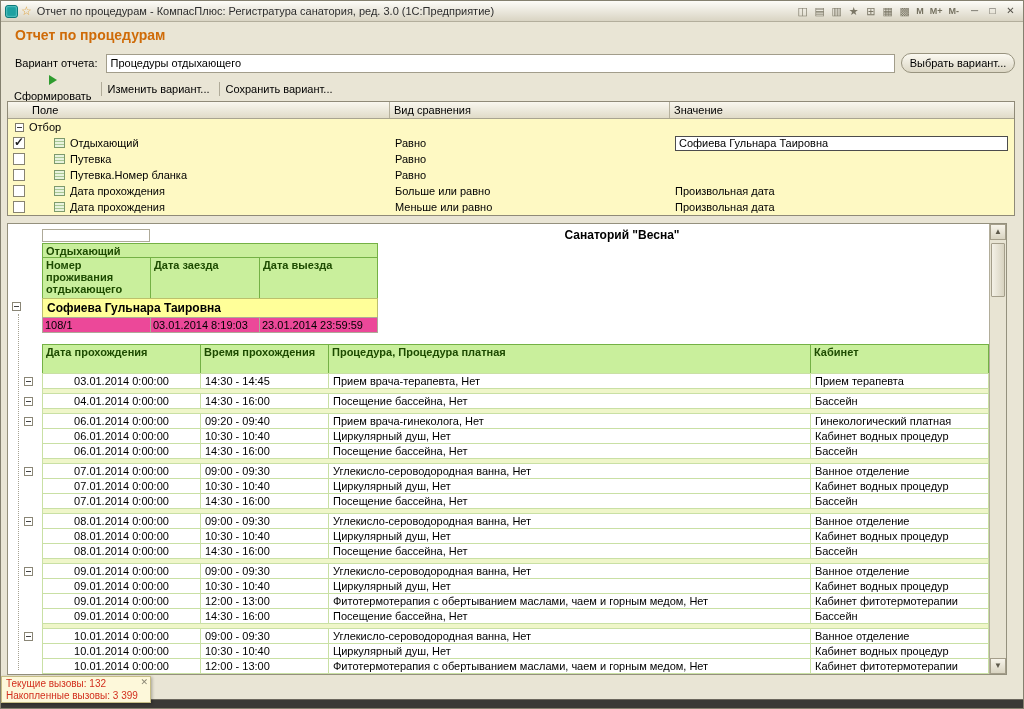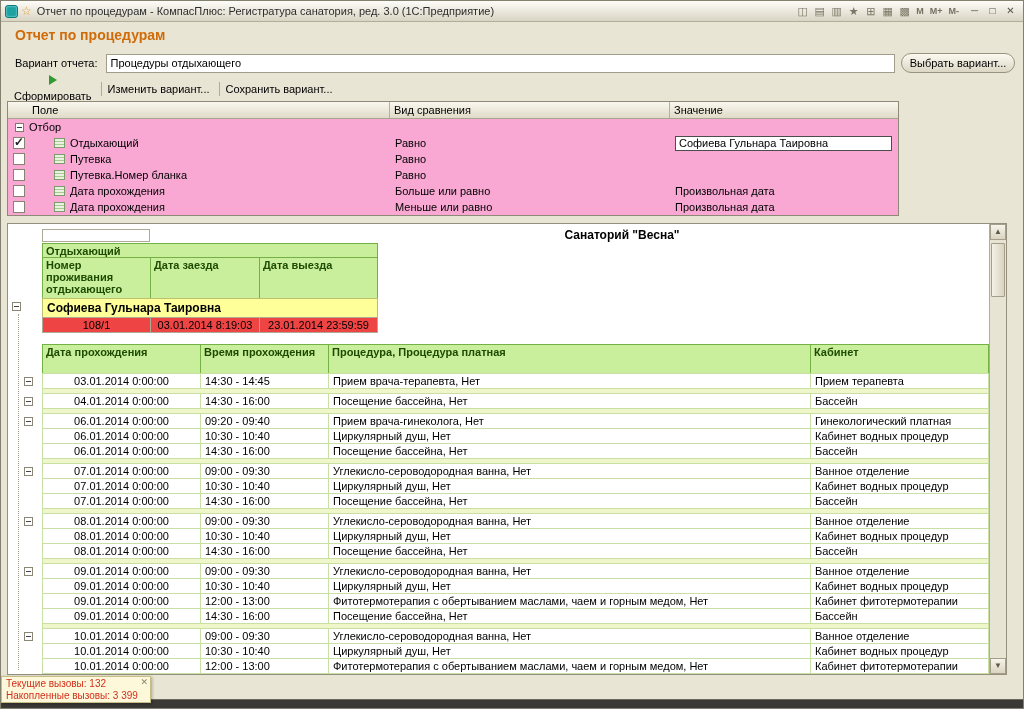--- a/index.html
+++ b/index.html
@@ -33,21 +33,21 @@
   .variant-btn{margin-left:6px;width:114px;height:20px;background:linear-gradient(#fbf9f1,#dcd7c5);
     border:1px solid #98937f;border-radius:10px;font-family:"Liberation Sans",sans-serif;font-size:11px;cursor:default;}
 
   
   .toolbar{position:absolute;top:78px;left:8px;right:8px;height:19px;display:flex;align-items:center;}
   .tool-item{display:flex;align-items:center;gap:5px;padding:2px 8px 2px 5px;cursor:default;flex-direction:column;}
   .tool-sep{width:1px;height:14px;background:#b0ab99;margin:0 1px;}
   .play-icon{width:0;height:0;border-left:8px solid #2f9c2f;border-top:5px solid transparent;border-bottom:5px solid transparent;}
 
   
-  .filter-grid{position:absolute;top:100px;left:6px;width:892px;height:115px;background:#f9a8d4;border:1px solid #8f8a78;}
+  .filter-grid{position:absolute;top:100px;left:6px;width:1008px;height:115px;background:#fef9c3;border:1px solid #8f8a78;}
   .fg-header{display:flex;height:17px;background:linear-gradient(#f9f7ef,#e0dbc8);border-bottom:1px solid #a9a490;}
   .fg-h{padding:2px 4px;border-right:1px solid #b6b19d;overflow:hidden;white-space:nowrap;}
   .fg-h.f{width:382px;padding-left:24px;}
   .fg-h.c{width:280px;}
   .fg-h.v{flex:1;border-right:none;}
   .frow{display:flex;height:16px;align-items:center;}
   .fcheck{width:22px;display:flex;justify-content:center;flex:none;}
   .checkbox{width:12px;height:12px;border:1px solid #878371;background:#fff;position:relative;}
   .checkbox.checked::after{content:"✓";position:absolute;left:0px;top:-3px;font-size:12px;font-weight:bold;color:#222;}
   .fcell-field{width:360px;display:flex;align-items:center;gap:5px;padding-left:24px;overflow:hidden;white-space:nowrap;}
@@ -57,21 +57,21 @@
   .group-row{display:flex;height:16px;align-items:center;padding-left:7px;gap:5px;}
   .expander{width:9px;height:9px;border:1px solid #7e7a6a;background:#fff;position:relative;flex:none;}
   .expander::after{content:"";position:absolute;left:1px;right:1px;top:3px;height:1px;background:#3c3c3c;}
   .item-icon{width:11px;height:10px;border:1px solid #7d9a6c;flex:none;
     background:repeating-linear-gradient(#e8f3dd,#e8f3dd 2px,#a9c894 2px,#a9c894 3px);}
 
   
   .report{position:absolute;top:222px;left:6px;width:1000px;height:452px;background:#fff;border:1px solid #94907d;display:flex;}
   .rc{position:relative;flex:1;overflow:hidden;}
   .gcell{position:absolute;border:1px solid #74b145;background:#c9ef9c;color:#1d4b00;font-weight:bold;padding:1px 3px;overflow:hidden;}
-  .graycell{position:absolute;border:1px solid #aeaa98;background:#ef4444;text-align:center;padding:1px 2px;overflow:hidden;white-space:nowrap;}
+  .graycell{position:absolute;border:1px solid #aeaa98;background:#ec4899;padding:1px 2px;overflow:hidden;white-space:nowrap;}
   .empty-cell{position:absolute;left:34px;top:5px;width:108px;height:13px;border:1px solid #aeaa98;background:#fff;}
   .org-title{position:absolute;left:364px;top:4px;width:500px;text-align:center;font-weight:bold;font-size:12px;}
   .guest-name{position:absolute;left:34px;top:74px;width:336px;height:20px;background:#ffff99;border:1px solid #bcc06c;
     font-size:12px;font-weight:bold;padding:2px 4px;overflow:hidden;white-space:nowrap;}
   .dgrid{position:absolute;left:34px;top:150px;}
   .drow{display:flex;margin-top:-1px;}
   .dcell{border:1px solid #c9e0a4;height:16px;line-height:14px;padding:0 4px;margin-left:-1px;background:#fff;
     overflow:hidden;white-space:nowrap;}
   .dcell.c0{width:159px;text-align:center;margin-left:0;}
   .dcell.c1{width:129px;}

